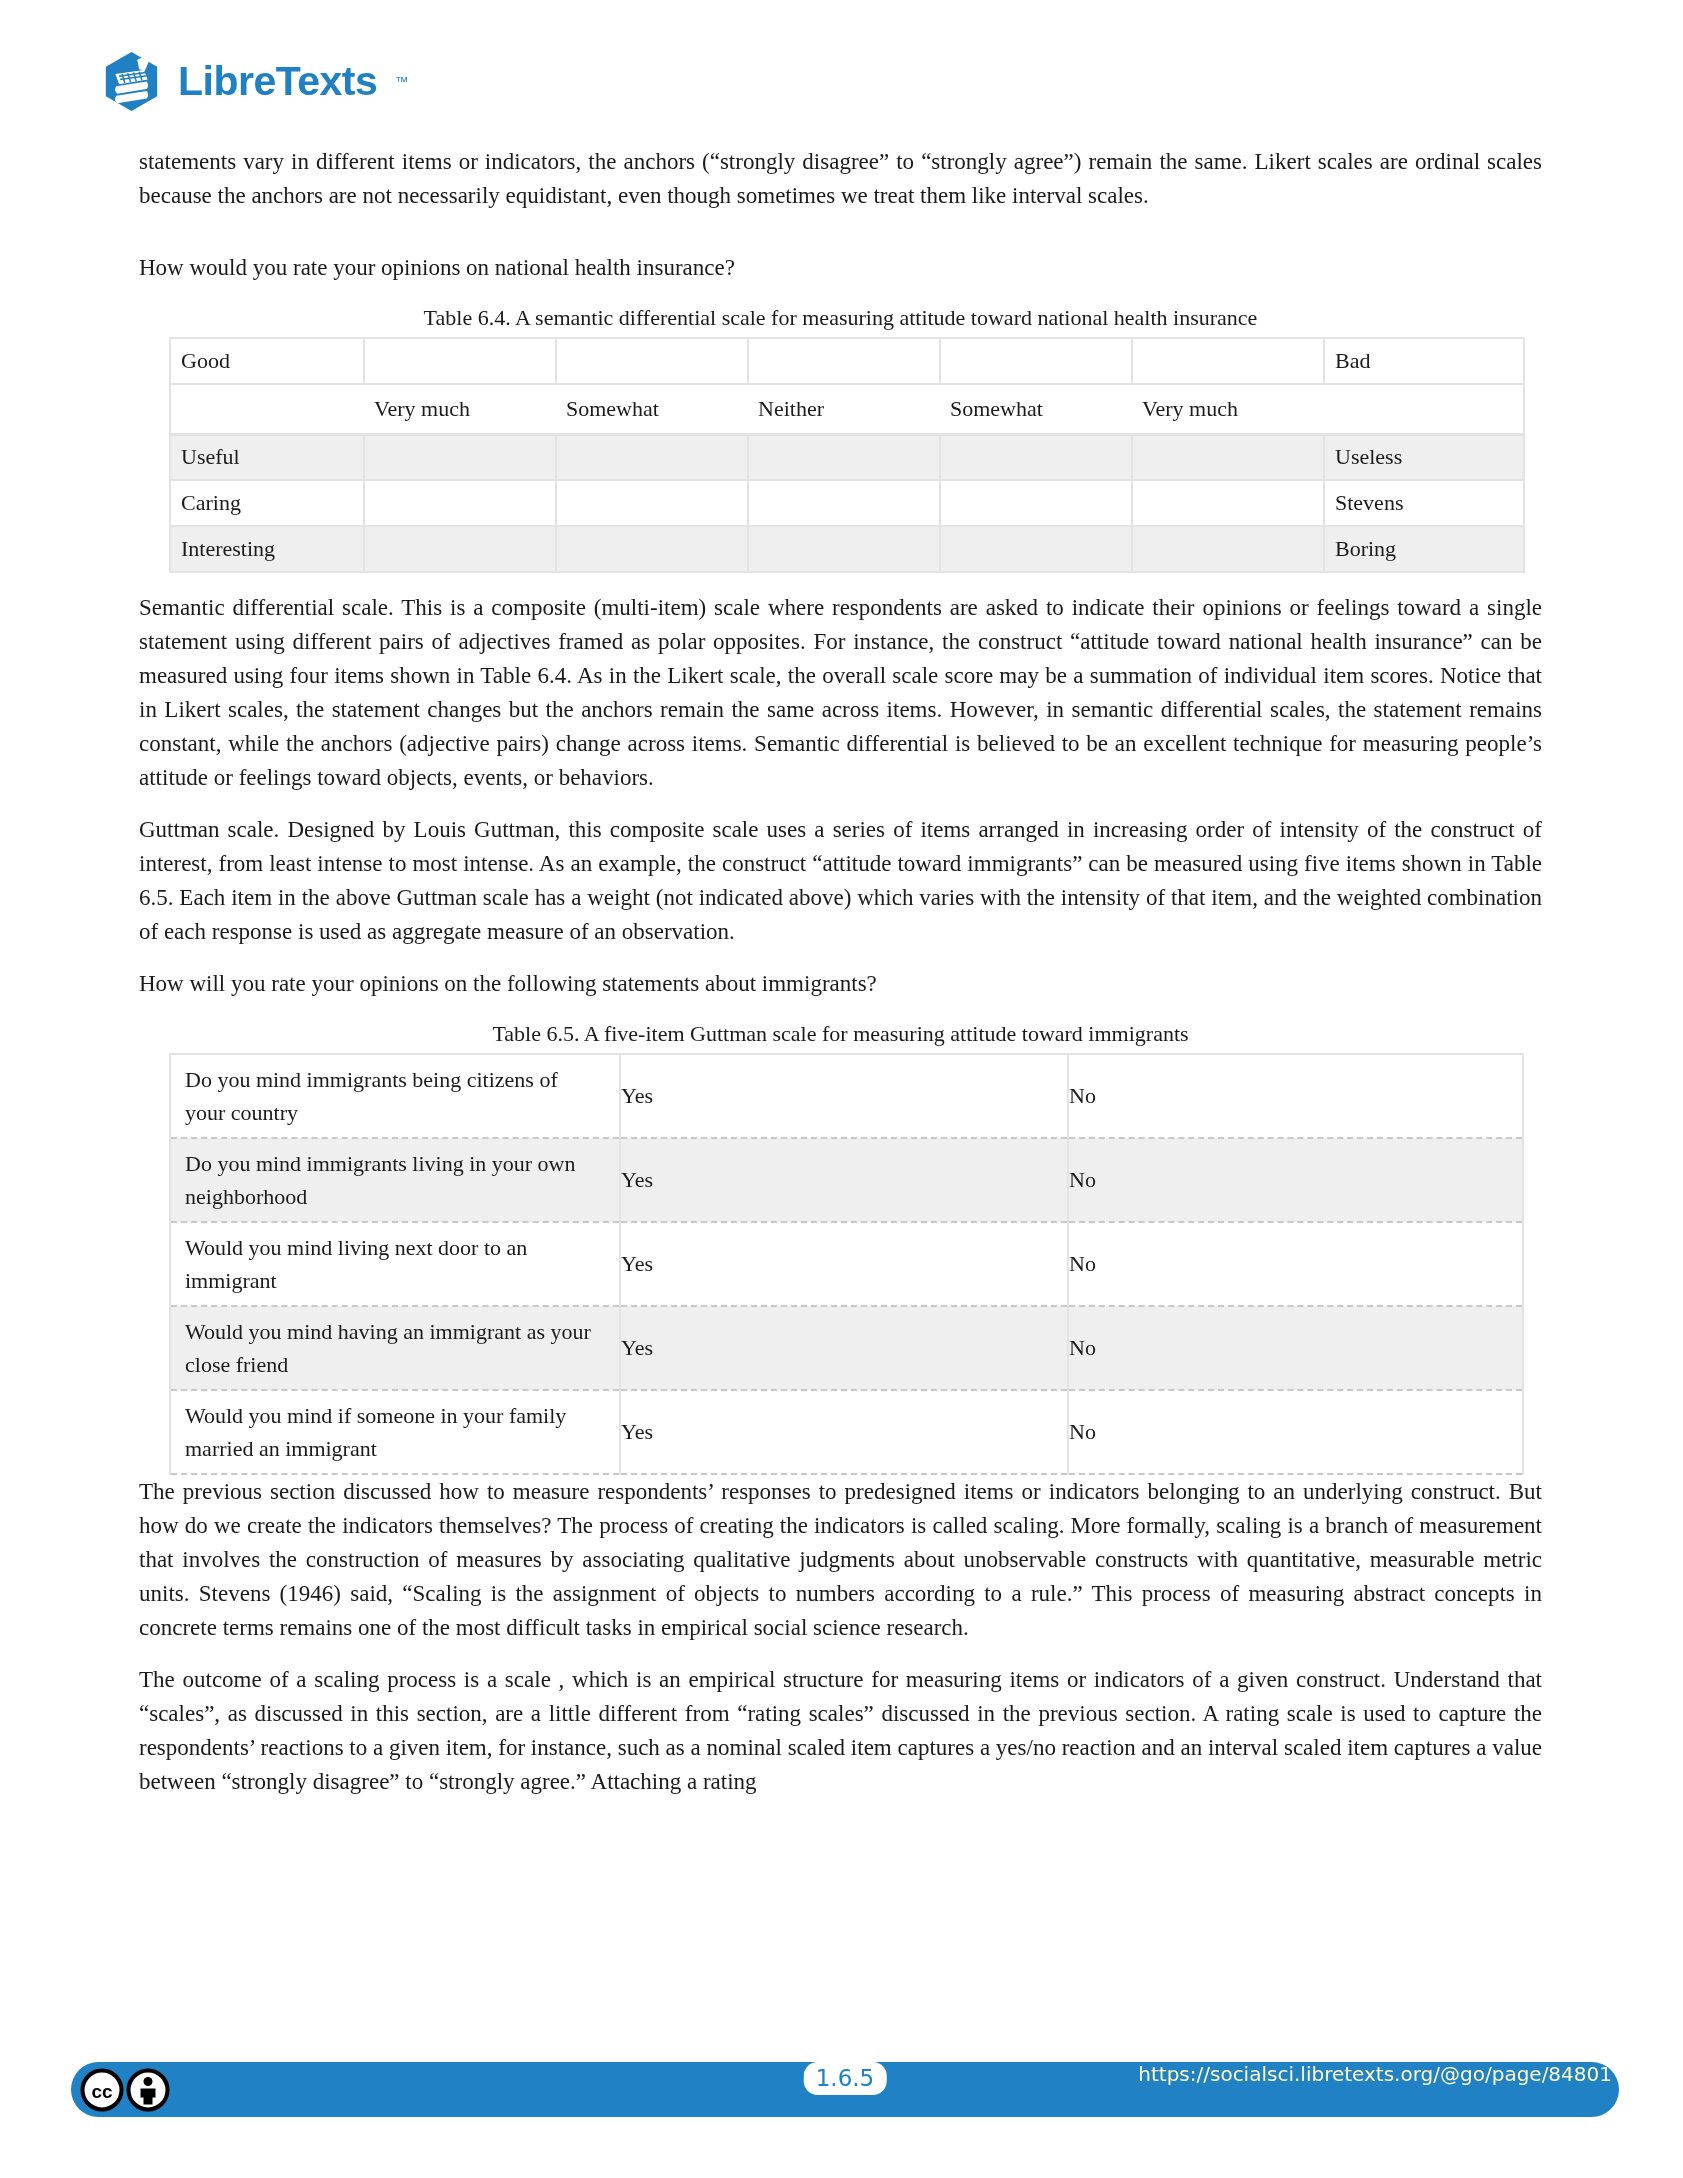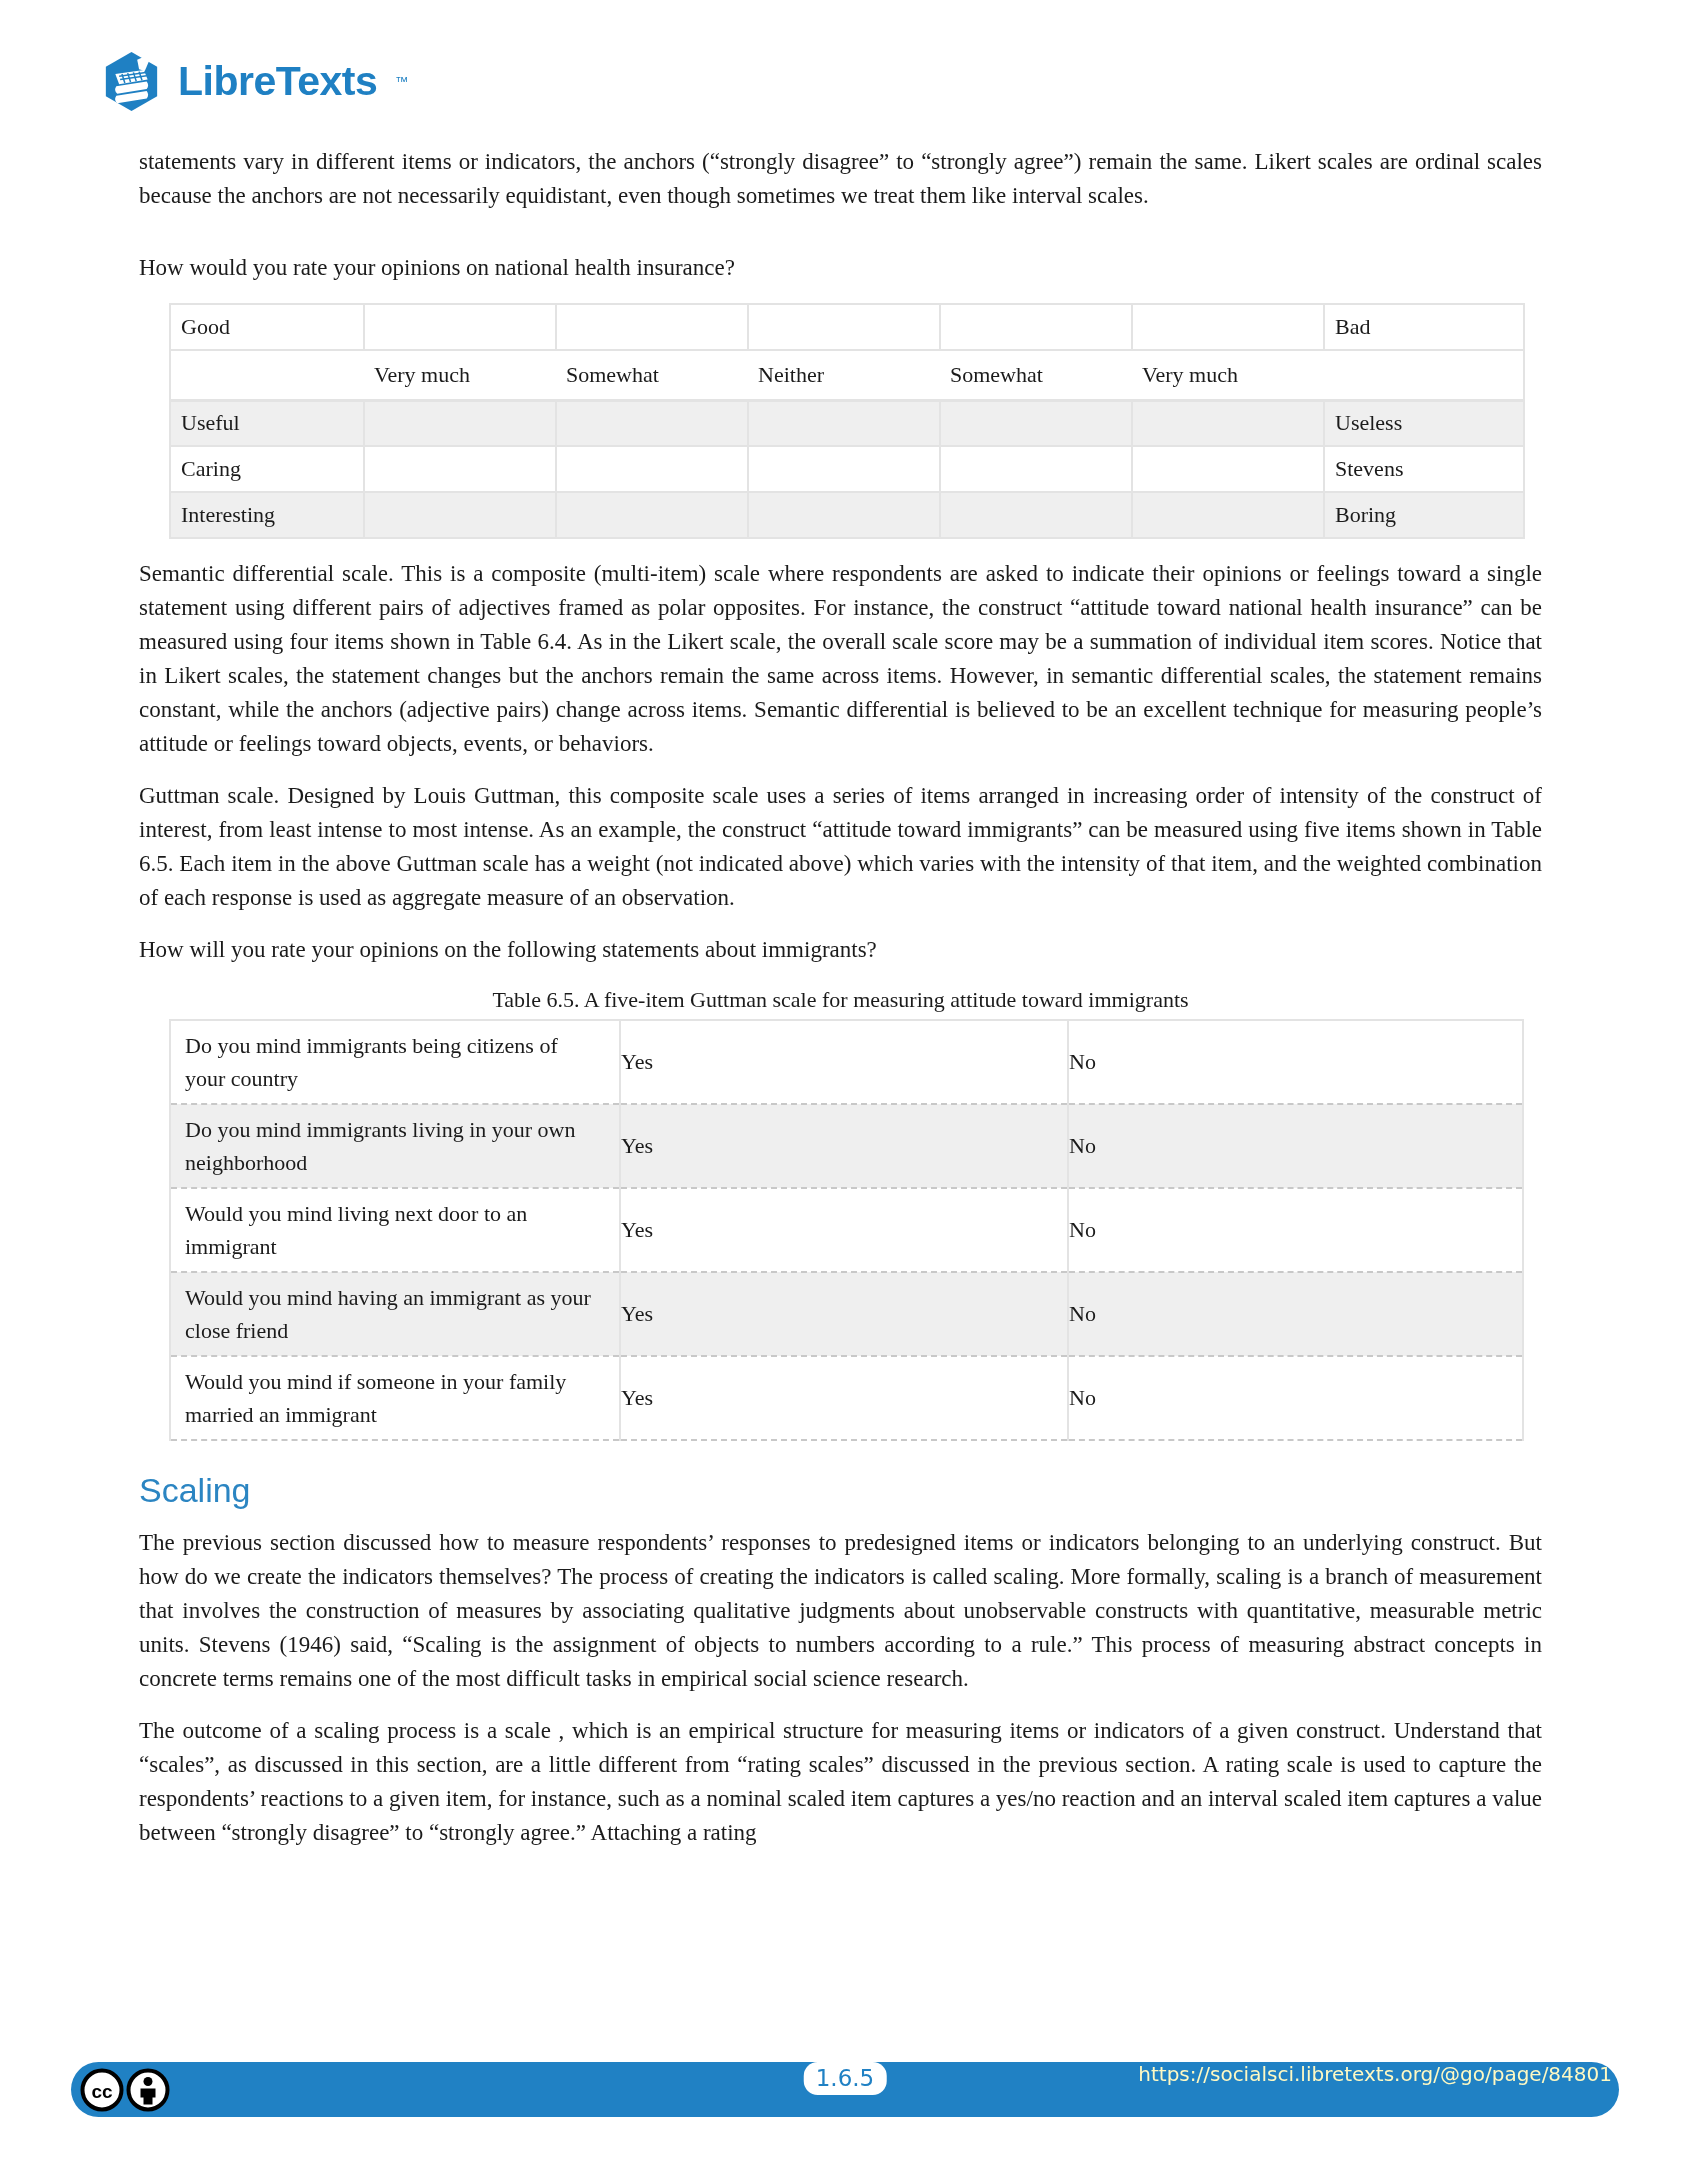--- a/index.html
+++ b/index.html
@@ -107,20 +107,21 @@
       <span class="logo-tm">™</span>
   </a>
 </div>
 
 <div class="content">
 
   <p class="body-text para-top">statements vary in different items or indicators, the anchors (“strongly disagree” to “strongly agree”) remain the same. Likert scales are ordinal scales because the anchors are not necessarily equidistant, even though sometimes we treat them like interval scales.</p>
 
   <p class="question q1-gap">How would you rate your opinions on national health insurance?</p>
 
+  <div class="tcaption">Table 6.4. A semantic differential scale for measuring attitude toward national health insurance</div>
   <div class="tablewrap">
     <table class="t64">
       <colgroup>
         <col class="c-label">
           <col class="c-anchor">
           <col class="c-anchor">
           <col class="c-anchor">
           <col class="c-anchor">
           <col class="c-anchor">
           <col class="c-label-r">
@@ -212,21 +213,20 @@
       </tr>
       <tr>
         <td class="qcell">Would you mind if someone in your family married an immigrant</td>
         <td class="ans">Yes</td>
         <td class="ans">No</td>
       </tr>
     </tbody>
       </table>
   </div>
 
-  <h2 class="section-heading">Scaling</h2>
 
   <p class="body-text">The previous section discussed how to measure respondents’ responses to predesigned items or indicators belonging to an underlying construct. But how do we create the indicators themselves? The process of creating the indicators is called scaling. More formally, scaling is a branch of measurement that involves the construction of measures by associating qualitative judgments about unobservable constructs with quantitative, measurable metric units. Stevens (1946) said, “Scaling is the assignment of objects to numbers according to a rule.” This process of measuring abstract concepts in concrete terms remains one of the most difficult tasks in empirical social science research.</p>
 
   <p class="body-text">The outcome of a scaling process is a scale , which is an empirical structure for measuring items or indicators of a given construct. Understand that “scales”, as discussed in this section, are a little different from “rating scales” discussed in the previous section. A rating scale is used to capture the respondents’ reactions to a given item, for instance, such as a nominal scaled item captures a yes/no reaction and an interval scaled item captures a value between “strongly disagree” to “strongly agree.” Attaching a rating</p>
 
 </div>
 
 <div class="footer-bar">
   <div class="cc-group">
     <span style="display:inline-block;width:44px;height:44px;">

